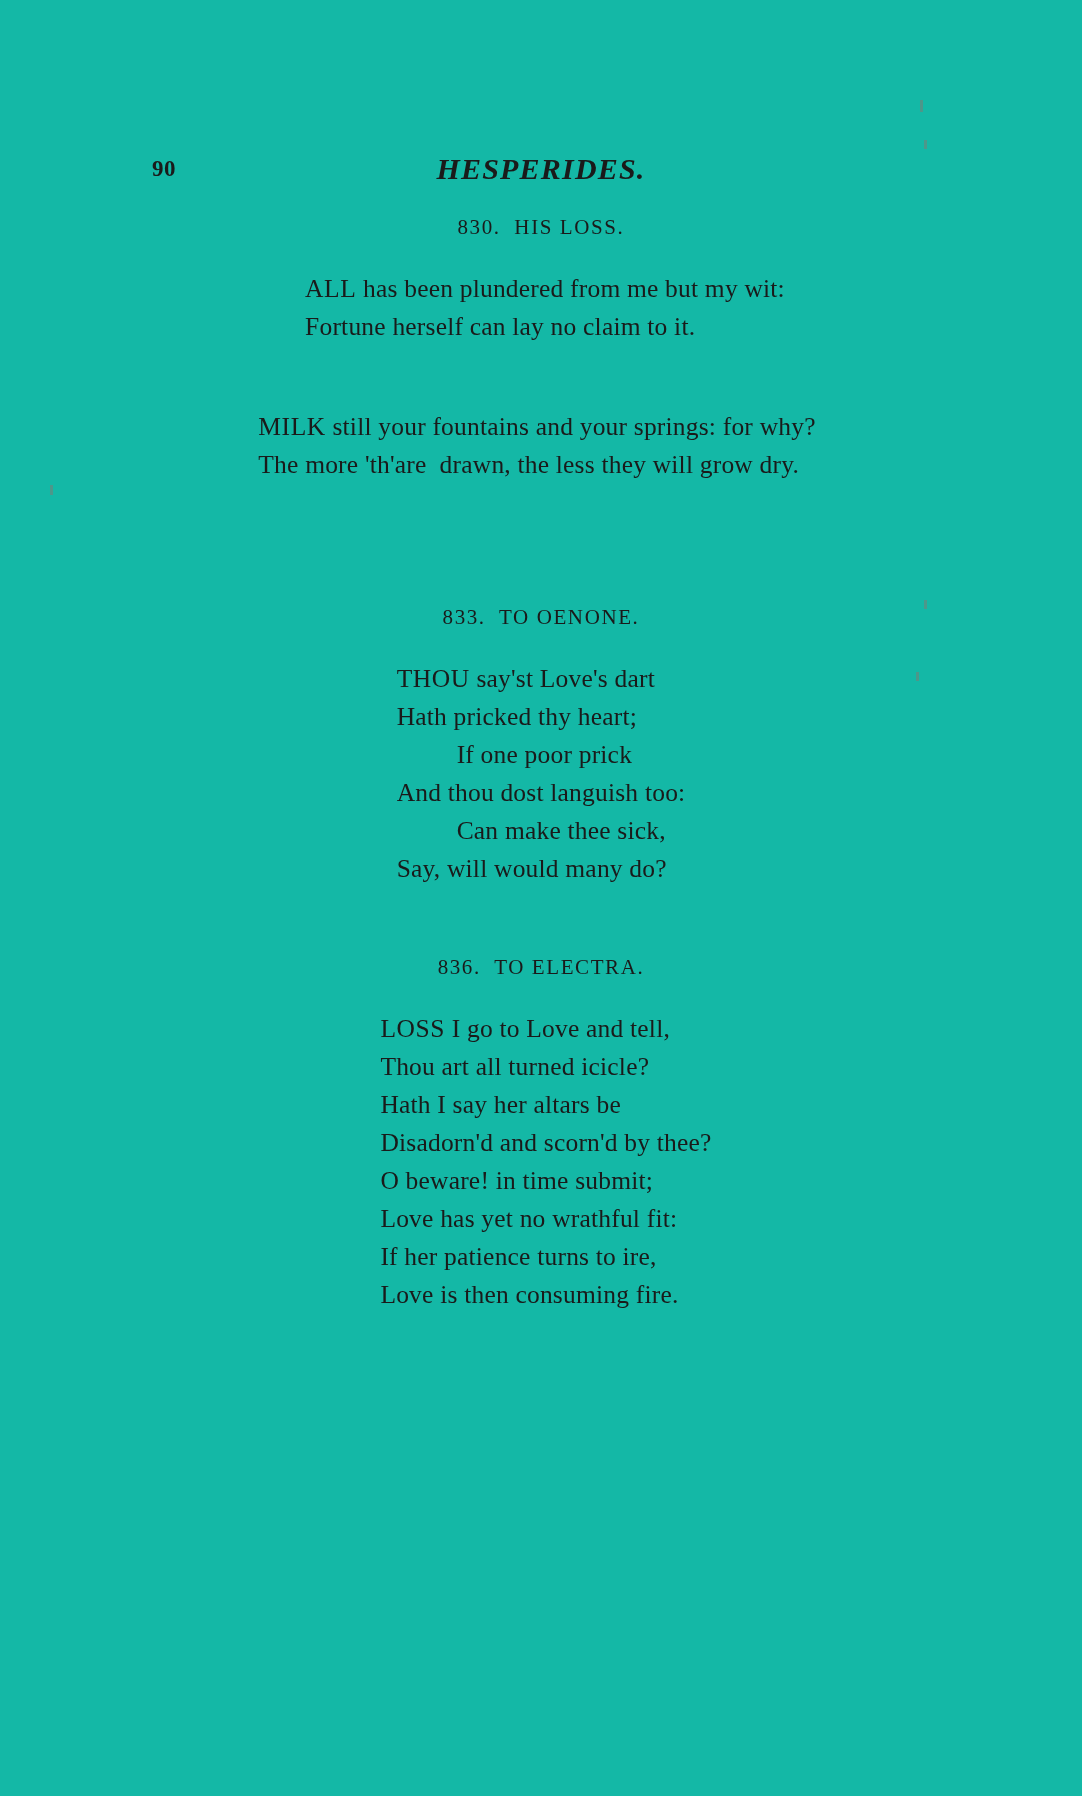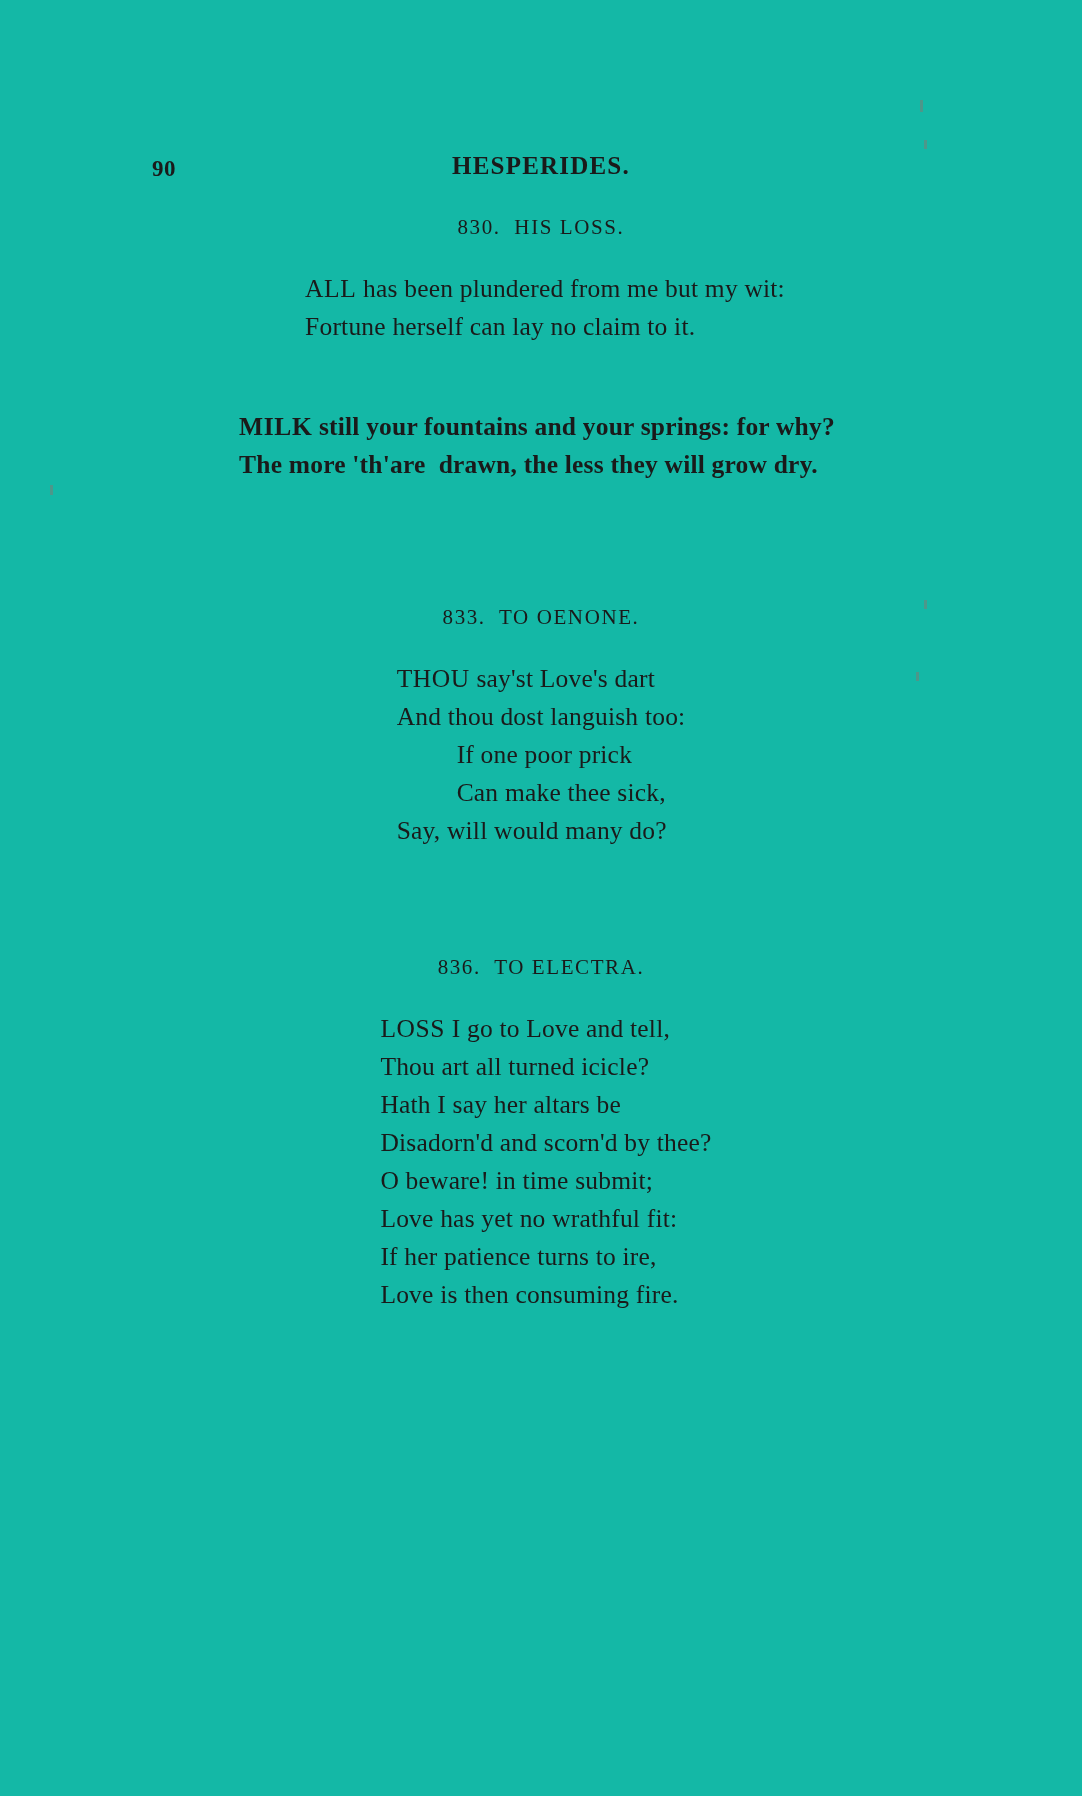--- a/index.html
+++ b/index.html
@@ -37,22 +37,23 @@
     font-weight: bold;
     letter-spacing: 0.5px;
     font-family: "Liberation Serif", serif;
   }
   .head-title {
     position: absolute;
     left: 0;
     right: 0;
     top: 0;
     text-align: center;
+    font-style: italic;
     font-weight: bold;
-    font-size: 25px;
+    font-size: 30px;
     letter-spacing: 1.2px;
     font-family: "Liberation Serif", serif;
   }
 
   
   .poem {
     position: absolute;
     left: 0;
     right: 0;
     text-align: center;
@@ -80,21 +81,21 @@
   .sc {
     font-variant: small-caps;
     letter-spacing: 0.6px;
   }
 
   
   #poem-830 { top: 215px; }
   #poem-830 .poem-body { margin-left: 8px; }
 
   #poem-831 { top: 408px; }
-  #poem-831 .poem-body { margin-left: -8px; font-weight: bold; }
+  #poem-831 .poem-body { margin-left: -8px; }
 
   #poem-833 { top: 605px; }
   #poem-833 .poem-body { }
 
   #poem-836 { top: 955px; }
   #poem-836 .poem-body { margin-left: 10px; }
 
   
   .speck {
     position: absolute;
@@ -130,22 +131,23 @@
     <div class="poem-body">
       <div class="line"><span class="sc">MILK</span><span> still your fountains and your springs: for why?</span></div>
       <div class="line"><span>The more 'th'are  drawn, the less they will grow dry.</span></div>
     </div>
   </div>
 
   <div class="poem" id="poem-833">
     <div class="poem-title">833.  TO OENONE.</div>
     <div class="poem-body">
       <div class="line"><span class="sc">THOU</span><span> say'st Love's dart</span></div>
+      <div class="line"><span>Hath pricked thy heart;</span></div>
+      <div class="line indent-1"><span>If one poor prick</span></div>
       <div class="line"><span>And thou dost languish too:</span></div>
-      <div class="line indent-1"><span>If one poor prick</span></div>
       <div class="line indent-1"><span>Can make thee sick,</span></div>
       <div class="line"><span>Say, will would many do?</span></div>
     </div>
   </div>
 
   <div class="poem" id="poem-836">
     <div class="poem-title">836.  TO ELECTRA.</div>
     <div class="poem-body">
       <div class="line"><span class="sc">LOSS</span><span> I go to Love and tell,</span></div>
       <div class="line"><span>Thou art all turned icicle?</span></div>

